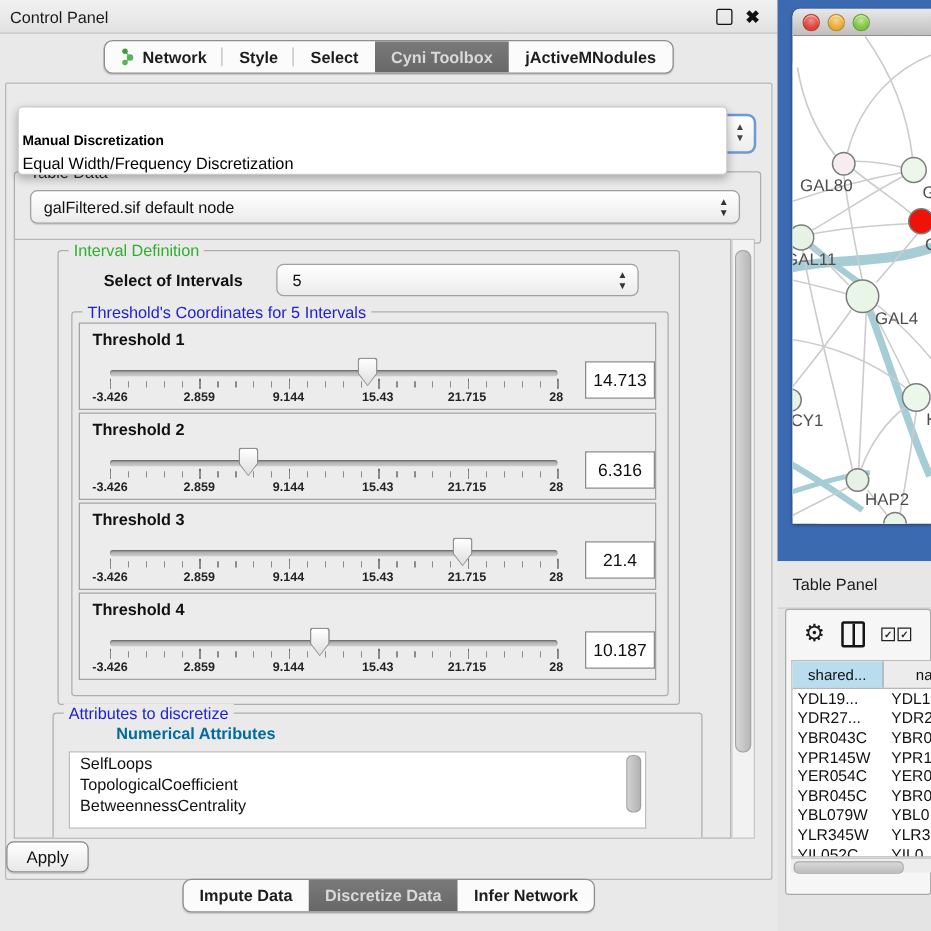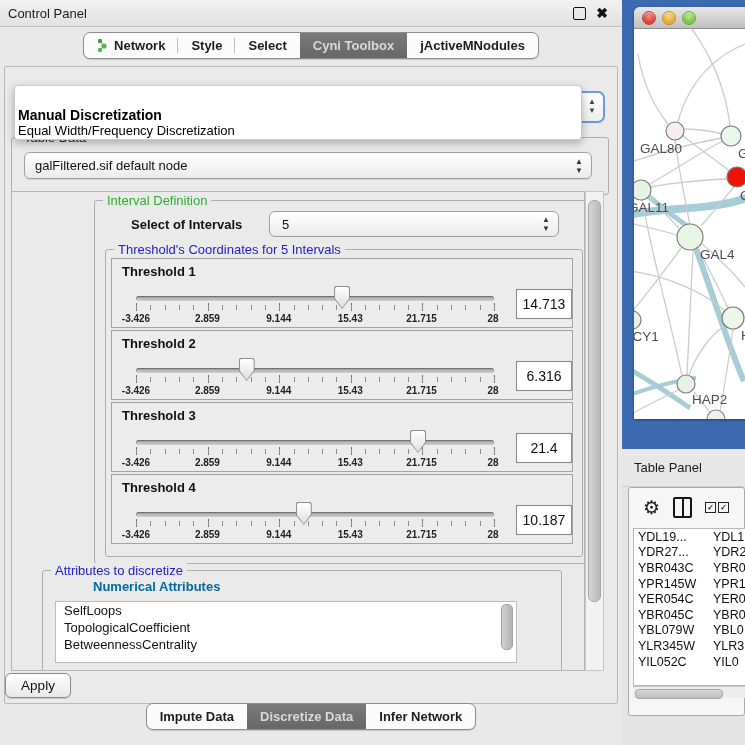--- a/index.html
+++ b/index.html
@@ -31,41 +31,41 @@
     background:#eaeaea;border:1px solid #b8b8b8;border-radius:2px;}
 
   .algo-title{position:absolute;left:12px;top:6px;font-size:13px;color:#0369a1;z-index:1;margin-top:48px;}
   .algo-combo-stub{position:absolute;left:556px;top:24px;width:40px;height:28px;border:2px solid #6c99d8;
     border-radius:7px;background:linear-gradient(#ffffff,#ededed);z-index:2;}
   .algo-combo-stub .spin{position:absolute;right:7px;top:4px;font-size:8px;color:#444;line-height:9px;text-align:center;}
 
   .popup{position:absolute;left:9px;top:18px;width:566px;height:53px;background:#ffffff;
     border:1px solid #c9c9c9;border-radius:4px;box-shadow:0 3px 8px rgba(0,0,0,.28);z-index:5;}
   .popup-hint{position:absolute;top:4px;left:0;width:100%;text-align:center;color:#b4b4b4;font-size:13px;}
-  .popup-opt1{position:absolute;top:21px;left:3px;font-size:14px;font-weight:bold;color:#000;}
+  .popup-opt1{position:absolute;top:21px;left:3px;font-size:11px;font-weight:bold;color:#000;}
   .popup-opt2{position:absolute;top:37px;left:3px;font-size:13px;color:#000;}
 
   .group{position:absolute;border:1px solid #aeaeae;border-radius:3px;}
   .group-legend{position:absolute;top:-8px;left:8px;background:#eaeaea;padding:0 4px;font-size:13px;color:#2b2b2b;}
   .legend-green{color:#2fae2f;}
   .legend-blue{color:#2222cc;}
 
   .tabledata-group{left:6px;top:70px;width:596px;height:56px;}
   .combo{position:absolute;left:12px;top:14px;width:568px;height:27px;border:1px solid #9f9f9f;border-radius:6px;
     background:linear-gradient(#ffffff,#ebebeb);display:flex;align-items:center;font-size:13px;color:#111;
     padding-left:10px;box-sizing:border-box;box-shadow:0 1px 1px rgba(0,0,0,.12);}
   .combo .spin{margin-left:auto;padding-right:8px;font-size:8px;color:#333;line-height:9px;text-align:center;}
 
   .scrollarea{position:absolute;left:6px;top:124px;width:572px;height:478px;
     border:1px solid #b5b5b5;background:#eaeaea;overflow:hidden;}
   .vscrollbar{position:absolute;left:580px;top:124px;width:17px;height:478px;background:#f2f2f2;border:1px solid #c6c6c6;}
   .vthumb{position:absolute;left:2px;top:8px;width:11px;height:400px;border-radius:6px;
     background:linear-gradient(90deg,#d6d6d6,#b8b8b8);border:1px solid #a5a5a5;}
 
-  .interval-group{left:34px;top:8px;width:496px;height:362px;background:#eaeaea;margin-left:48px;}
+  .interval-group{left:34px;top:8px;width:496px;height:362px;background:#eaeaea;}
   .noi-label{position:absolute;left:36px;top:16px;font-size:13px;font-weight:bold;color:#111;}
   .noi-combo{position:absolute;left:174px;top:10px;width:290px;height:26px;border:1px solid #9f9f9f;border-radius:6px;
     background:linear-gradient(#ffffff,#ebebeb);display:flex;align-items:center;font-size:13px;color:#111;
     padding-left:12px;box-sizing:border-box;}
   .noi-combo .spin{margin-left:auto;padding-right:8px;font-size:8px;color:#333;line-height:9px;text-align:center;}
 
   .thresholds-group{left:10px;top:48px;width:476px;height:306px;}
   .tpanels{position:absolute;left:5px;top:8px;width:464px;}
   .tpanel{position:relative;width:462px;height:70px;background:#ececec;border:1px solid #a3a3a3;margin-bottom:2px;box-sizing:border-box;}
   .t-title{position:absolute;left:10px;top:5px;font-size:13px;font-weight:bold;color:#111;}
@@ -400,20 +400,24 @@
   <div class="tp-outer">
     <div class="tp-toolbar">
       <span class="gear-ic">⚙</span>
       <span class="cols-ic"></span>
       <span class="cb-pair">
         <span class="cb">✓</span>
         <span class="cb">✓</span>
       </span>
     </div>
     <div class="tp-table">
+      <div class="tp-headrow">
+        <div class="tp-hc1">shared...</div>
+        <div class="tp-hc2">na</div>
+      </div>
       <div id="tp-rows">
           <div class="tp-row">
             <div class="tp-c1">YDL19...</div>
             <div class="tp-c2">YDL1</div>
           </div>
           <div class="tp-row">
             <div class="tp-c1">YDR27...</div>
             <div class="tp-c2">YDR2</div>
           </div>
           <div class="tp-row">

